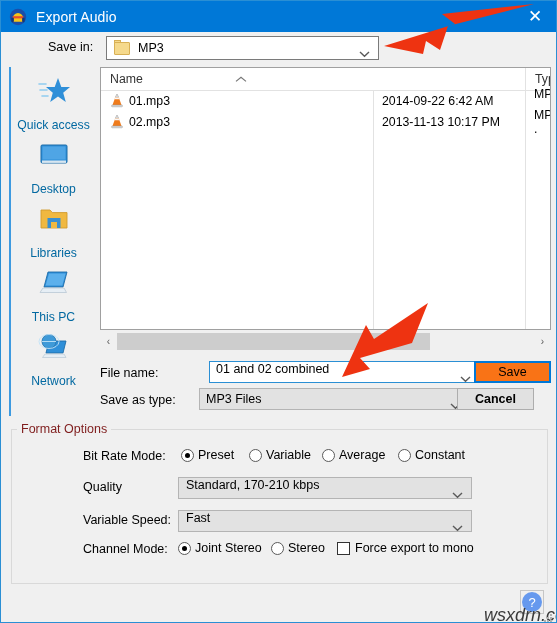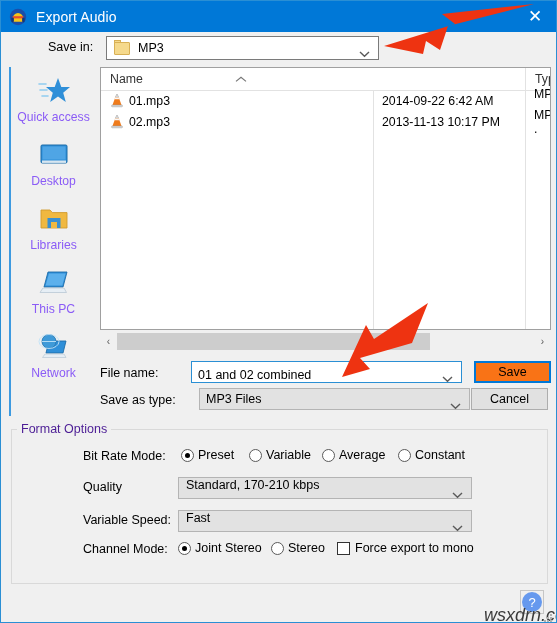--- a/index.html
+++ b/index.html
@@ -141,22 +141,22 @@
     text-align: center;
   }
   .place-ico {
     height: 36px;
     display: flex;
     align-items: center;
     justify-content: center;
   }
   .place-label {
     font-size: 12.2px;
-    color: #8b5cf6;
-    margin-top: 1px;
+    color: #0369a1;
+    margin-top: 9px;
     display: block;
   }
 
   
   .filelist {
     position: absolute;
     left: 99px; top: 66px;
     width: 451px; height: 263px;
     background: #ffffff;
     border: 1px solid #a0a0a0;
@@ -237,26 +237,26 @@
   }
 
   
   .fn-label {
     position: absolute;
     left: 99px; top: 365px;
     font-size: 12.5px; color: #000;
   }
   .fn-field {
     position: absolute;
-    left: 190px; top: 360px;
+    left: 208px; top: 360px;
     width: 271px; height: 22px;
     background: #ffffff;
     border: 1px solid #2a8fd4;
     box-sizing: border-box;
-    display: flex; align-items: flex-end;
+    display: flex; align-items: flex-start;
   }
   .fn-value { font-size: 12.5px; margin-left: 6px; color: #000; }
 
   .st-label {
     position: absolute;
     left: 99px; top: 392px;
     font-size: 12.5px; color: #000;
   }
   .st-field {
     position: absolute;
@@ -273,37 +273,37 @@
     position: absolute;
     width: 77px; height: 22px;
     font-size: 12.5px;
     display: flex; align-items: center; justify-content: center;
     background: #e1e1e1;
     border: 1px solid #adadad;
     box-sizing: border-box;
     color: #000;
   }
   .btn-save { left: 473px; top: 360px; border: 2px solid #0078d7; background: #f97316; }
-  .btn-cancel { left: 470px; top: 387px; }
+  .btn-cancel { left: 456px; top: 387px; font-weight: bold; }
 
   
   .group {
     position: absolute;
     left: 10px; top: 428px;
     width: 537px; height: 155px;
     border: 1px solid #d9d9d9;
     box-sizing: border-box;
   }
   .group-title {
     position: absolute;
     left: 16px; top: 421px;
     background: #f0f0f0;
     padding: 0 4px;
     font-size: 12.5px;
-    color: #4c1d95;
+    color: #7f1d1d;
     text-align: center;
   }
   .opt-label {
     position: absolute;
     font-size: 12.5px; color: #000;
   }
   .radio {
     position: absolute;
     display: flex; align-items: center;
     font-size: 12.5px; color: #000;

